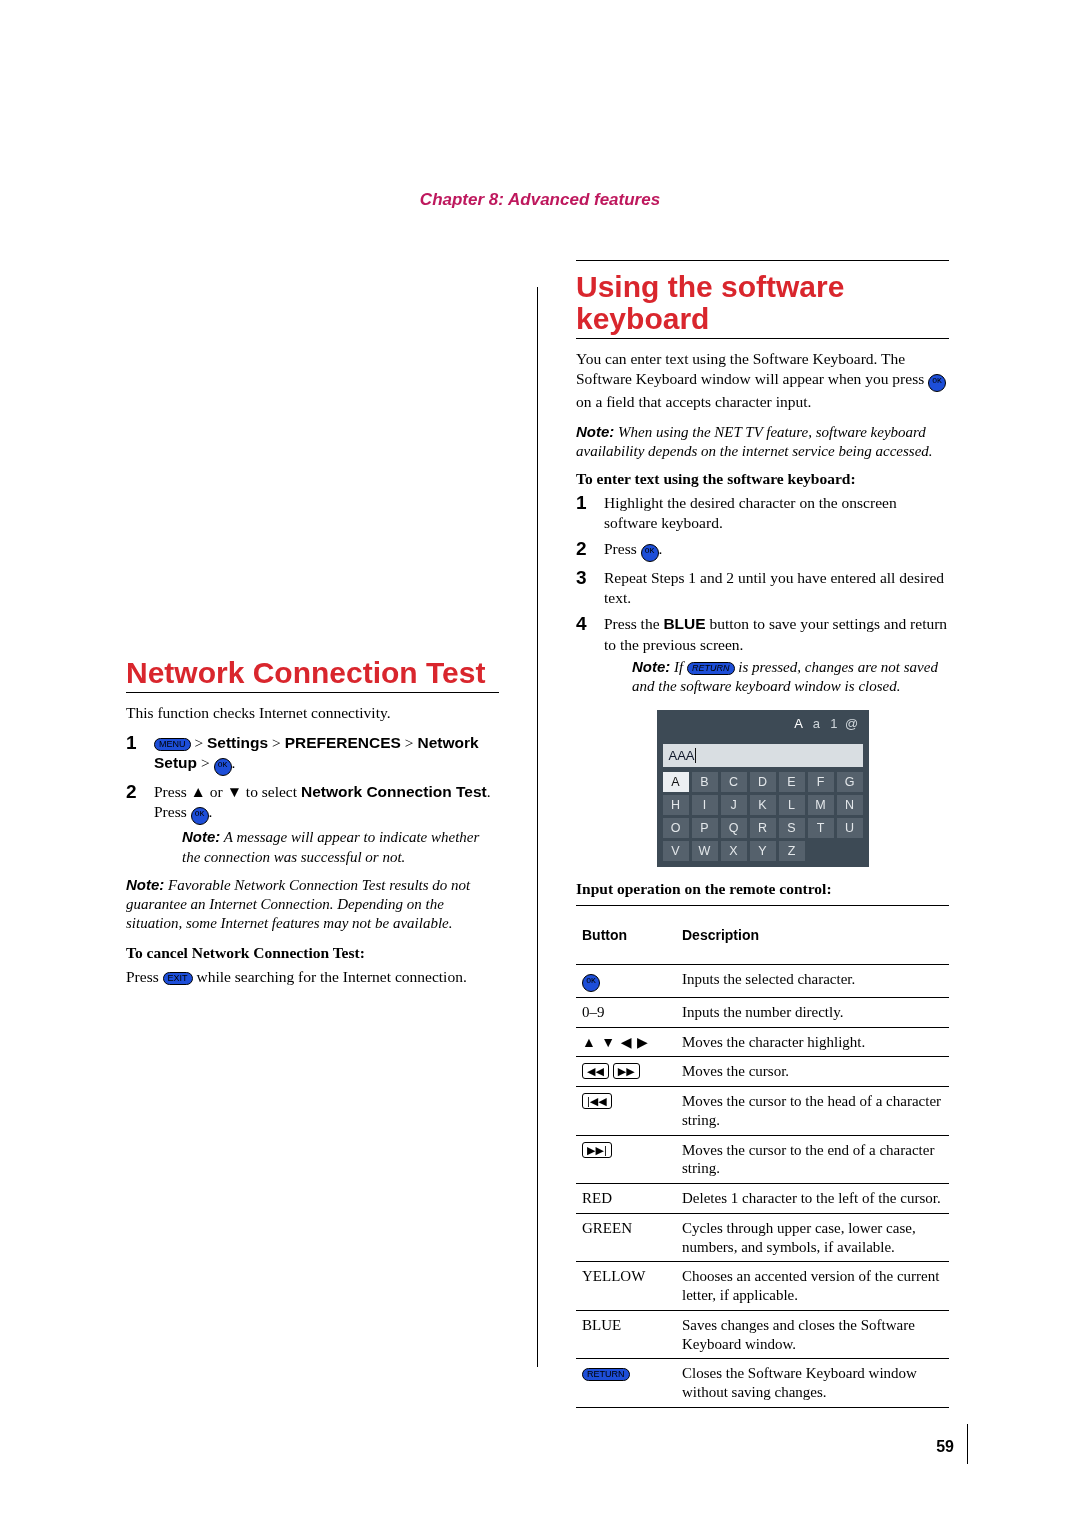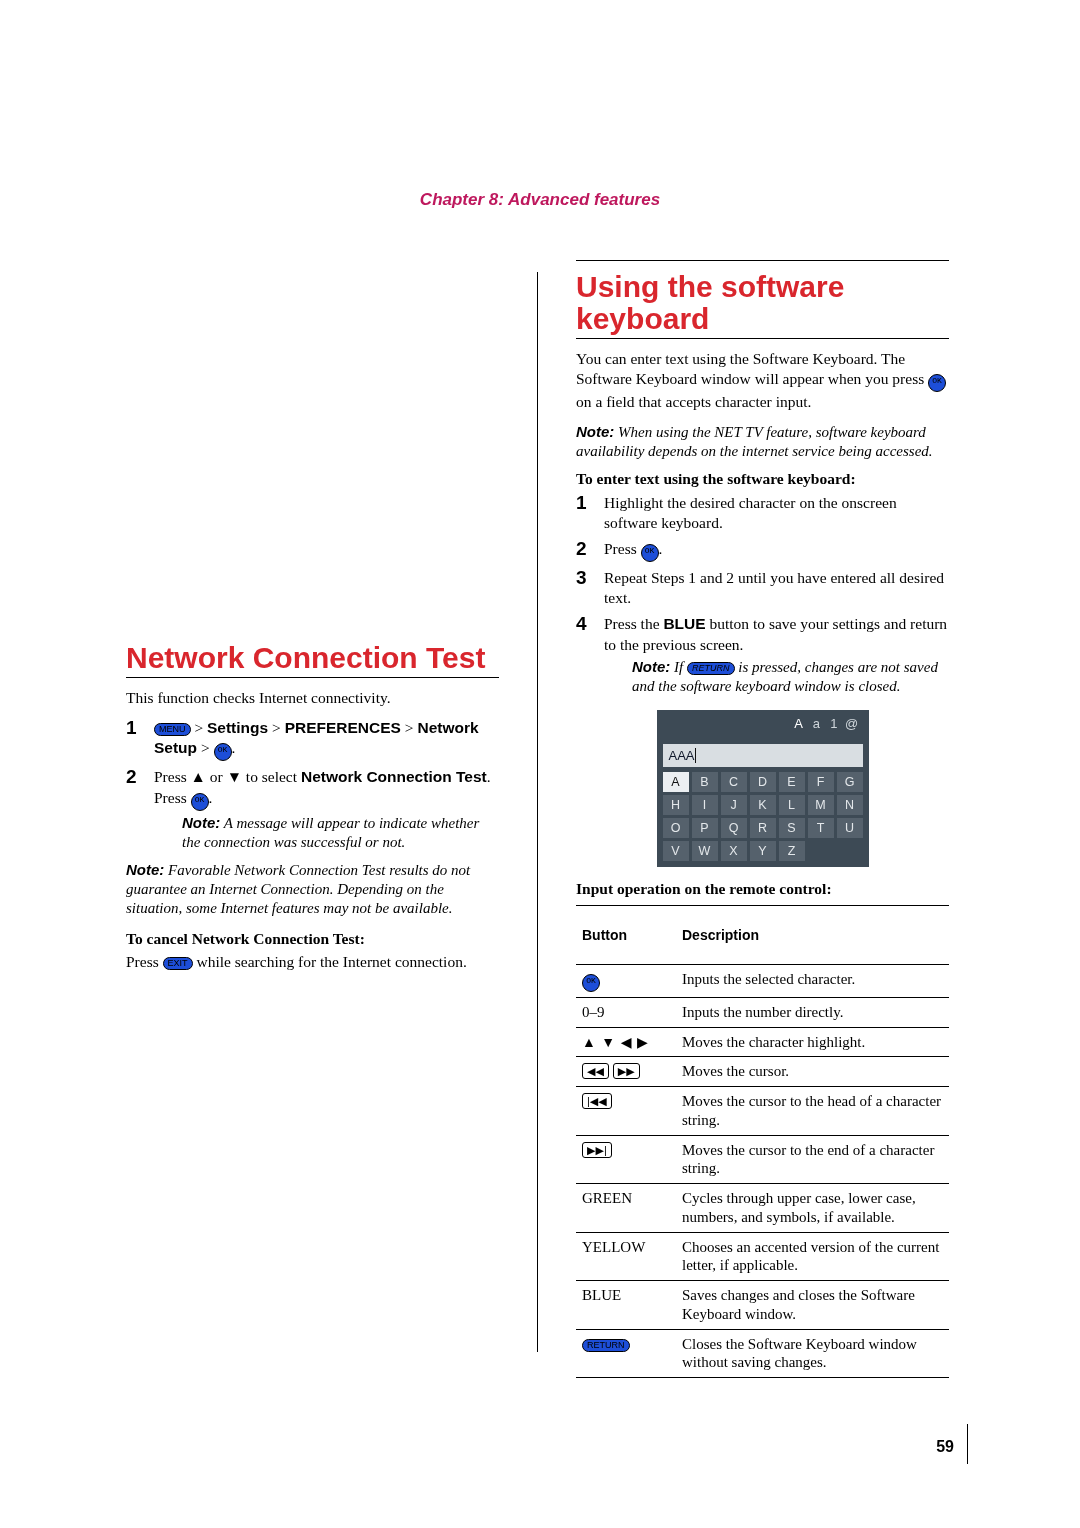--- a/index.html
+++ b/index.html
@@ -332,20 +332,24 @@
             </tr>
             <tr>
               <td><span class="kbtn">|◀◀</span></td>
               <td>Moves the cursor to the head of a character string.</td>
             </tr>
             <tr>
               <td><span class="kbtn">▶▶|</span></td>
               <td>Moves the cursor to the end of a character string.</td>
             </tr>
             <tr>
+              <td>RED</td>
+              <td>Deletes 1 character to the left of the cursor.</td>
+            </tr>
+            <tr>
               <td>GREEN</td>
               <td>Cycles through upper case, lower case, numbers, and symbols, if available.</td>
             </tr>
             <tr>
               <td>YELLOW</td>
               <td>Chooses an accented version of the current letter, if applicable.</td>
             </tr>
             <tr>
               <td>BLUE</td>
               <td>Saves changes and closes the Software Keyboard window.</td>

